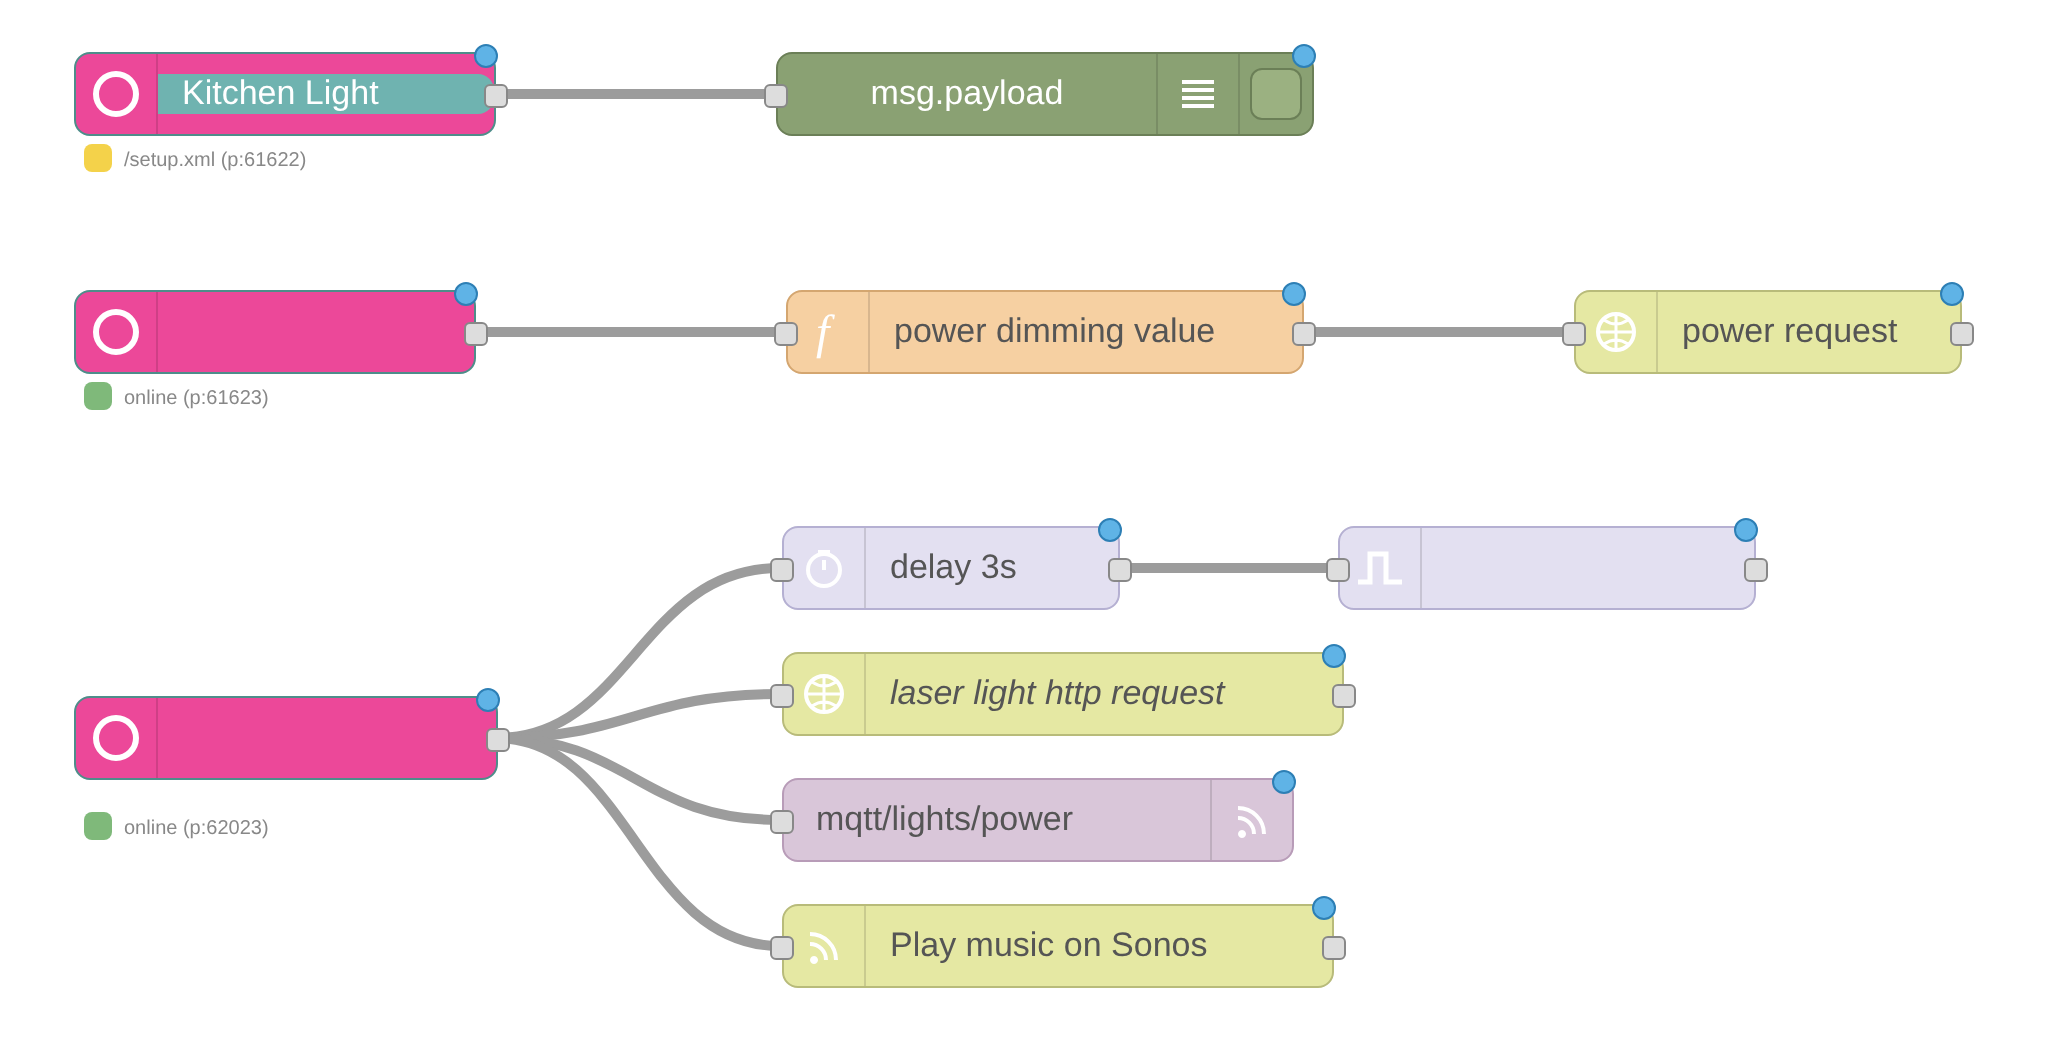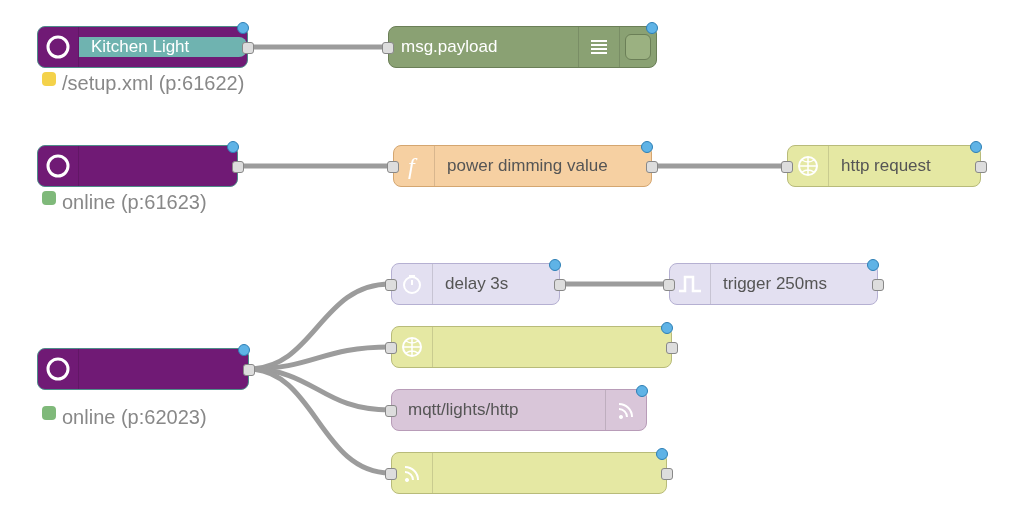--- a/index.html
+++ b/index.html
@@ -6,37 +6,37 @@
  font-family:"Helvetica Neue",Helvetica,Arial,sans-serif;font-size:17px;
  color:#555;overflow:hidden;position:relative}
 svg.wires{position:absolute;left:0;top:0;width:1024px;height:531px;
  pointer-events:none}
 .node{position:absolute;height:42px;border-radius:8px;box-sizing:border-box;
  display:flex;align-items:center;cursor:pointer}
 .node .ico{width:40px;height:100%;display:flex;align-items:center;
  justify-content:center;border-right:1px solid rgba(0,0,0,.12)}
 .node .ico-right{border-right:none;border-left:1px solid rgba(0,0,0,.12)}
 .node .lbl{flex:1;padding:0 12px;white-space:nowrap}
-.teal{background:#701a75;border:1px solid #4e8d8a}
+.teal{background:#ec4899;border:1px solid #4e8d8a}
 .teal .lbl{color:#fff;background:#6fb3b0;border-radius:0 8px 8px 0}
 .green-debug{background:#8aa173;border:1px solid #6b7f57}
 .green-debug .lbl{color:#fff}
 .green-debug .ctrl{width:36px;height:100%;display:flex;align-items:center;
  justify-content:center;border-left:1px solid rgba(0,0,0,.12)}
 .orange{background:#f6d0a2;border:1px solid #d4a670}
 .yellowgreen{background:#e5e8a3;border:1px solid #b8bb7a}
 .lavender{background:#e3e0f1;border:1px solid #b5b0d2}
 .mauve{background:#d9c6d9;border:1px solid #b89cb8}
 .node-it .lbl{font-style:italic}
 .port{position:absolute;width:12px;height:12px;border-radius:3px;
  background:#ddd;border:1px solid #888;box-sizing:border-box}
 .marker{position:absolute;width:12px;height:12px;border-radius:50%;
  background:#5fb3e6;border:1px solid #2d7fb5;box-sizing:border-box}
-.status{position:absolute;display:flex;align-items:flex-start;gap:6px;
- font-size:20px;color:#888}
+.status{position:absolute;display:flex;align-items:flex-end;gap:6px;
+ font-size:10px;color:#888}
 .status .dot{width:14px;height:14px;border-radius:4px}
 .dot-yellow{background:#f4d24a}
 .dot-green{background:#7fb97a}
 </style>
 </head>
 <body>
 
 <svg class="wires">
 
  <path d="M248,47 C300,47 335,47 387,47" stroke="#9c9c9c" stroke-width="5" fill="none"></path>
@@ -63,21 +63,21 @@
  <span class="marker" style="right:-2px;top:-5px"></span>
  <span class="port" style="right:-7px;top:15px"></span>
 </div>
 <div class="status" style="left:42px;top:72px">
  <span class="dot dot-yellow"></span>
  <span>/setup.xml (p:61622)</span>
 </div>
 
 <div class="node green-debug" style="left:388px;top:26px;width:269px">
  <span class="port" style="left:-7px;top:15px"></span>
- <span class="lbl" style="">msg.payload</span>
+ <span class="lbl" style="text-align:center">msg.payload</span>
  <span class="ico ico-right">
   <svg width="20" height="20">
    <rect x="2" y="3" width="16" height="2" fill="#fff"></rect>
    <rect x="2" y="7" width="16" height="2" fill="#fff"></rect>
    <rect x="2" y="11" width="16" height="2" fill="#fff"></rect>
    <rect x="2" y="15" width="16" height="2" fill="#fff"></rect>
   </svg>
  </span>
  <span class="ctrl">
   <span style="width:24px;height:24px;border-radius:6px;background:#9bb181;
@@ -113,21 +113,21 @@
 </div>
 
 <div class="node yellowgreen" style="left:787px;top:145px;width:194px">
  <span class="port" style="left:-7px;top:15px"></span>
  <span class="ico">
   <svg width="24" height="24">
         <circle cx="12" cy="12" r="9" fill="none" stroke="#fff" stroke-width="2"></circle>
    <path d="M3,12 H21 M12,3 V21 M6,6 Q12,10 18,6 M6,18 Q12,14 18,18" stroke="#fff" stroke-width="1.5" fill="none"></path>
       </svg>
  </span>
- <span class="lbl">http request</span>
+ <span class="lbl">power request</span>
  <span class="marker" style="right:-2px;top:-5px"></span>
  <span class="port" style="right:-7px;top:15px"></span>
 </div>
 
 <div class="node teal" style="left:37px;top:348px;width:212px">
  <span class="ico">
   <svg width="26" height="26">
         <circle cx="13" cy="13" r="10" fill="none" stroke="#fff" stroke-width="3"></circle>
       </svg>
  </span>
@@ -153,54 +153,55 @@
  <span class="port" style="right:-7px;top:15px"></span>
 </div>
 
 <div class="node lavender" style="left:669px;top:263px;width:209px">
  <span class="port" style="left:-7px;top:15px"></span>
  <span class="ico">
   <svg width="26" height="22">
         <path d="M2,18 H8 V4 H16 V18 H24" stroke="#fff" stroke-width="2.5" fill="none"></path>
       </svg>
  </span>
- <span class="lbl">trigger 250ms</span>
  <span class="marker" style="right:-2px;top:-5px"></span>
  <span class="port" style="right:-7px;top:15px"></span>
 </div>
 
 <div class="node yellowgreen node-it" style="left:391px;top:326px;width:281px">
  <span class="port" style="left:-7px;top:15px"></span>
  <span class="ico">
   <svg width="24" height="24">
         <circle cx="12" cy="12" r="9" fill="none" stroke="#fff" stroke-width="2"></circle>
    <path d="M3,12 H21 M12,3 V21 M6,6 Q12,10 18,6 M6,18 Q12,14 18,18" stroke="#fff" stroke-width="1.5" fill="none"></path>
       </svg>
  </span>
+ <span class="lbl">laser light http request</span>
  <span class="marker" style="right:-2px;top:-5px"></span>
  <span class="port" style="right:-7px;top:15px"></span>
 </div>
 
 <div class="node mauve" style="left:391px;top:389px;width:256px">
  <span class="port" style="left:-7px;top:15px"></span>
- <span class="lbl" style="padding-left:16px">mqtt/lights/http</span>
+ <span class="lbl" style="padding-left:16px">mqtt/lights/power</span>
  <span class="ico ico-right">
   <svg width="22" height="22">
    <path d="M6,16 a2,2 0 1,0 0.01,0" fill="#fff"></path>
    <path d="M4,10 a8,8 0 0,1 8,8" stroke="#fff" stroke-width="2" fill="none"></path>
    <path d="M4,5 a13,13 0 0,1 13,13" stroke="#fff" stroke-width="2" fill="none"></path>
   </svg>
  </span>
  <span class="marker" style="right:-2px;top:-5px"></span>
 </div>
 
 <div class="node yellowgreen" style="left:391px;top:452px;width:276px">
  <span class="port" style="left:-7px;top:15px"></span>
  <span class="ico">
   <svg width="22" height="22">
    <path d="M6,16 a2,2 0 1,0 0.01,0" fill="#fff"></path>
    <path d="M4,10 a8,8 0 0,1 8,8" stroke="#fff" stroke-width="2" fill="none"></path>
    <path d="M4,5 a13,13 0 0,1 13,13" stroke="#fff" stroke-width="2" fill="none"></path>
   </svg>
  </span>
+ <span class="lbl">Play music on Sonos</span>
  <span class="marker" style="right:-2px;top:-5px"></span>
  <span class="port" style="right:-7px;top:15px"></span>
 </div>
 
 </body></html>

